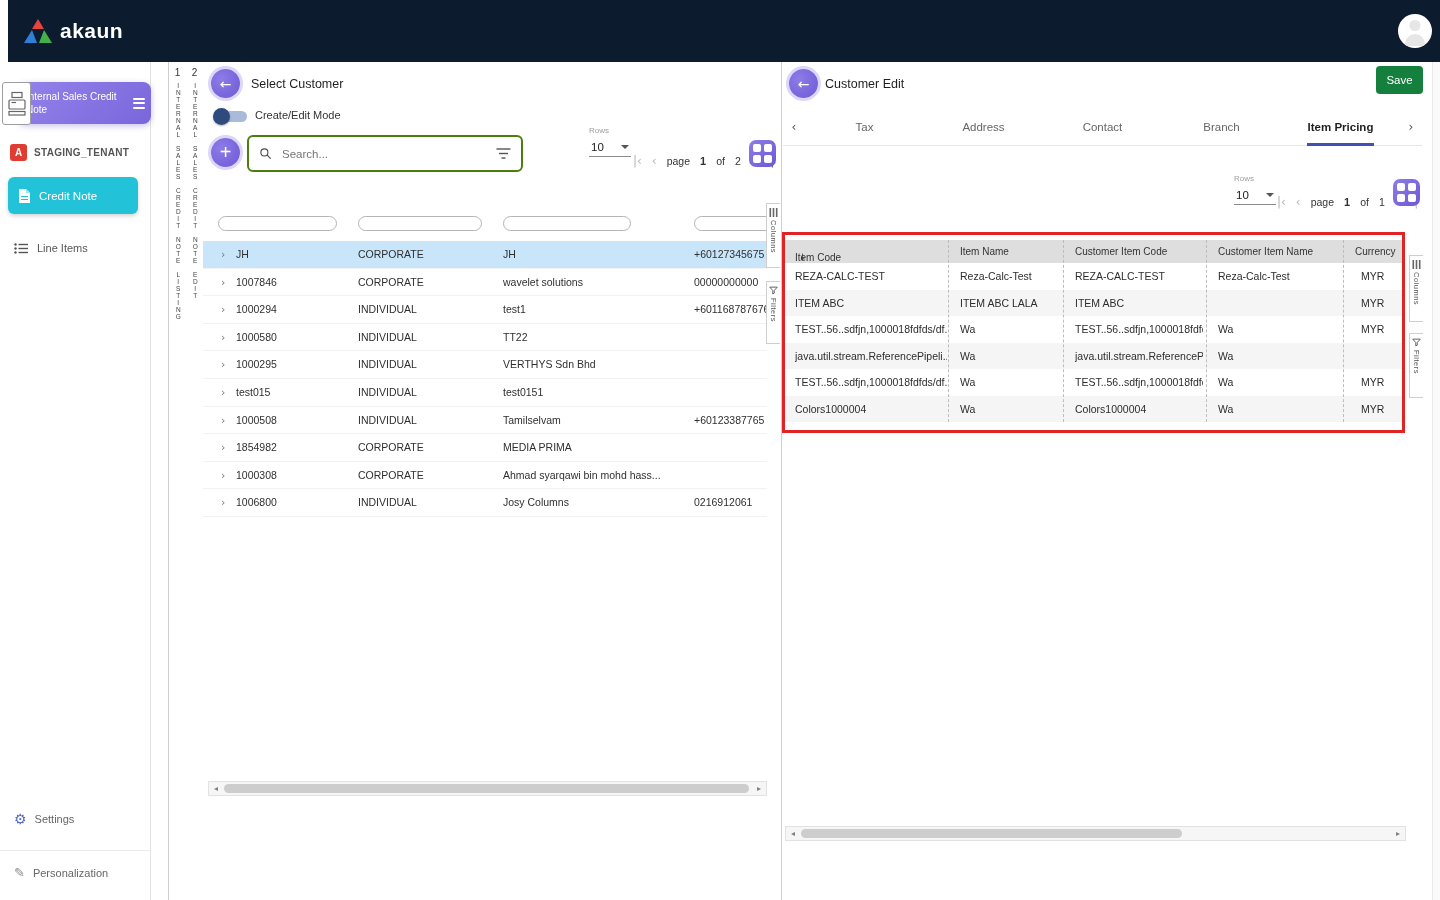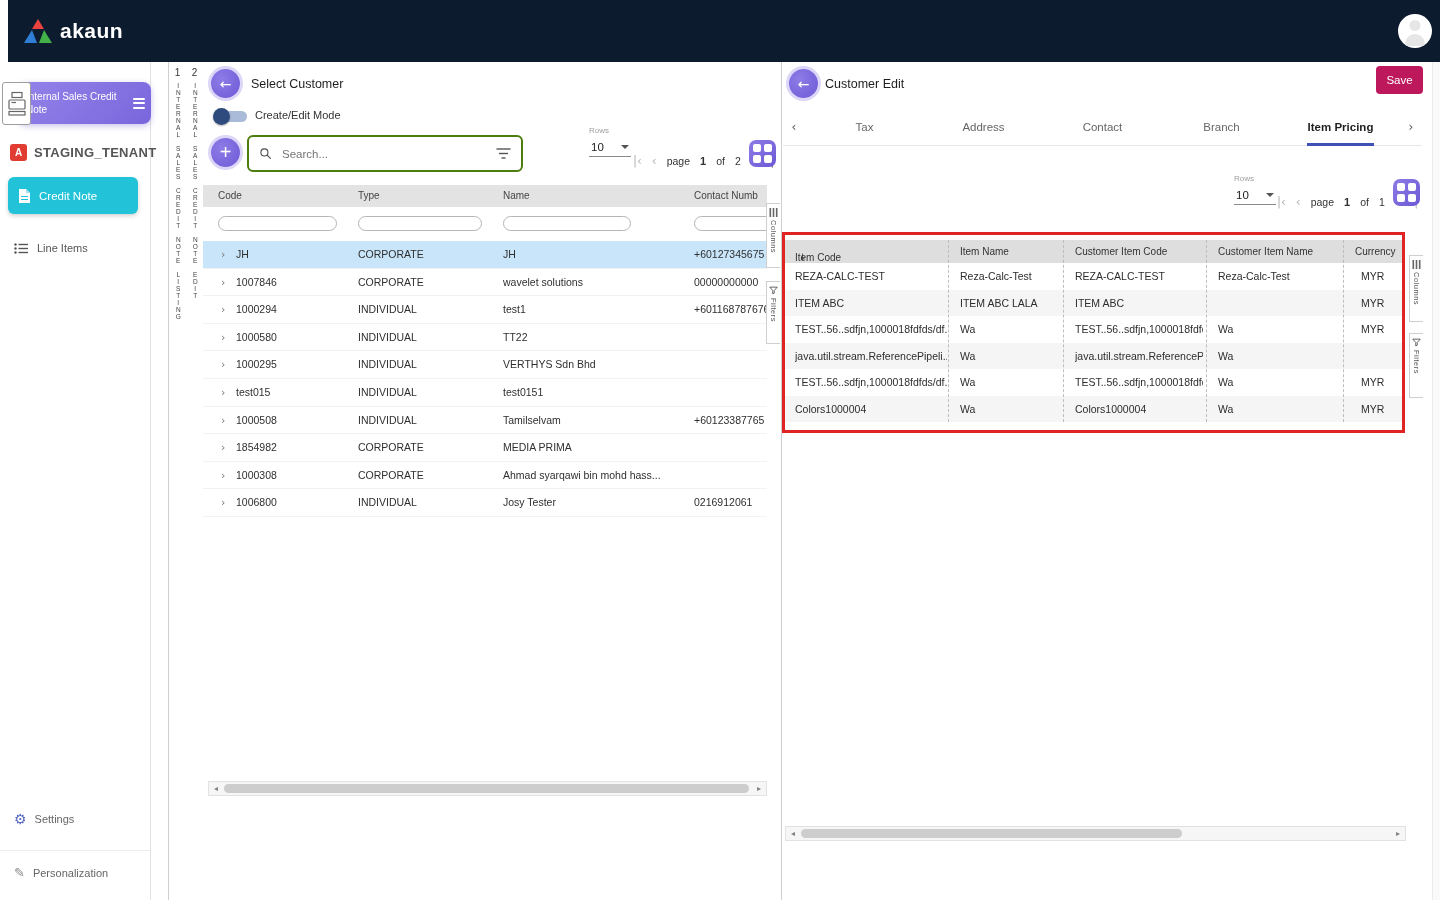--- a/index.html
+++ b/index.html
@@ -26,21 +26,21 @@
   .module-card{position:absolute;left:18px;top:20px;width:133px;height:42px;z-index:2;
                background:linear-gradient(135deg,#9383e9,#7a66dc);border-radius:8px;color:#fff;
                font-size:10px;line-height:1.3;display:flex;align-items:center;padding:0 6px 0 8px;box-sizing:border-box;
                box-shadow:0 2px 6px rgba(100,80,200,.35);cursor:pointer;}
   .module-label{flex:1;}
   .module-menu{display:flex;flex-direction:column;gap:2.5px;margin-left:4px;cursor:pointer;}
   .module-menu i{display:block;width:12px;height:2px;background:#fff;border-radius:1px;}
   .tenant-row{position:absolute;left:10px;top:82px;display:flex;align-items:center;gap:7px;cursor:pointer;}
   .pdf-icon{width:17px;height:17px;background:#e03c31;color:#fff;border-radius:3px;font-size:10px;font-weight:bold;
             display:flex;align-items:center;justify-content:center;}
-  .tenant-label{font-size:13px;font-weight:bold;color:#555;letter-spacing:.3px;}
+  .tenant-label{font-size:10px;font-weight:bold;color:#555;letter-spacing:.3px;}
   .credit-note-btn{position:absolute;left:8px;top:115px;width:130px;height:37px;background:#22c3d8;border-radius:6px;
                    color:#fff;font-size:11.5px;display:flex;align-items:center;gap:8px;padding-left:10px;box-sizing:border-box;
                    box-shadow:0 2px 4px rgba(0,0,0,.18);cursor:pointer;}
   .line-items-row{position:absolute;left:14px;top:180px;display:flex;align-items:center;gap:9px;font-size:11px;color:#555;cursor:pointer;}
   .settings-row{position:absolute;left:14px;top:750px;display:flex;align-items:center;gap:8px;font-size:11px;color:#666;cursor:pointer;}
   .gear-icon{color:#5668c0;font-size:14px;line-height:1;}
   .sidebar-divider{position:absolute;left:0;right:0;top:788px;border-top:1px solid #ececec;}
   .pers-row{position:absolute;left:14px;top:804px;display:flex;align-items:center;gap:8px;font-size:11px;color:#666;cursor:pointer;}
   .pers-icon{color:#8a8a8a;font-size:13px;line-height:1;}
 
@@ -120,21 +120,21 @@
   .r-chev{left:18px;top:5px;color:#777;font-size:11px;}
   .r-code{left:33px;}.r-type{left:155px;}.r-name{left:300px;}.r-contact{left:491px;}
   .hs1{left:5px;right:14px;top:719px;}
   .hs1 .sb-thumb{left:15px;width:525px;}
   .strip1-cols{right:1px;top:141px;height:65px;}
   .strip1-flt{right:1px;top:219px;height:63px;}
 
   
   .back2{left:6px;top:7px;}
   .t2{left:42px;top:15px;}
-  .save-btn{position:absolute;left:593px;top:4px;width:47px;height:28px;background:#be185d;border-radius:4px;
+  .save-btn{position:absolute;left:593px;top:4px;width:47px;height:28px;background:#15803d;border-radius:4px;
             color:#fff;font-size:11.5px;display:flex;align-items:center;justify-content:center;cursor:default;}
   .tabbar{position:absolute;left:0;top:46px;right:10px;height:37px;border-bottom:1px solid #e6e6e6;
           display:flex;align-items:center;}
   .tab-chev{width:22px;text-align:center;color:#555;font-size:12px;cursor:pointer;}
   .tabs{flex:1;display:flex;height:100%;}
   .tab{flex:1;text-align:center;font-size:11.5px;color:#666;position:relative;display:flex;align-items:center;justify-content:center;cursor:pointer;}
   .tab.active{color:#1f1f1f;font-weight:bold;}
   .tab.active::after{content:"";position:absolute;left:22%;right:22%;bottom:-1px;height:3px;background:#3f51b5;}
   .sb2{left:2px;top:93px;width:447px;height:53px;border-radius:8px;border:1px solid #ddd;padding:0 14px;gap:10px;}
   .sb2 input{font-size:12px;color:#444;}
@@ -285,26 +285,20 @@
       <span class="pg-btn dark uni">›|</span>
     </div>
 
     <div class="grid-btn gb1">
         <i></i>
         <i></i>
         <i></i>
         <i></i>
       </div>
 
-    <div class="cl-header">
-      <span class="h-code">Code</span>
-      <span class="h-type">Type</span>
-      <span class="h-name">Name</span>
-      <span class="h-contact">Contact Numb</span>
-    </div>
     <div class="cl-filters">
       <input class="f1" style="">
       <input class="f2" style="">
       <input class="f3" style="">
       <input class="f4" style="">
     </div>
     <div class="cl-rows">
         <div class="cl-row selected">
           <span class="r-chev uni">›</span>
           <span class="r-code">JH</span>
@@ -365,21 +359,21 @@
           <span class="r-chev uni">›</span>
           <span class="r-code">1000308</span>
           <span class="r-type">CORPORATE</span>
           <span class="r-name">Ahmad syarqawi bin mohd hass...</span>
           <span class="r-contact"></span>
         </div>
         <div class="cl-row">
           <span class="r-chev uni">›</span>
           <span class="r-code">1006800</span>
           <span class="r-type">INDIVIDUAL</span>
-          <span class="r-name">Josy Tester</span>
+          <span class="r-name">Josy Columns</span>
           <span class="r-contact">0216912061</span>
         </div>
       </div>
 
     <div class="hscroll hs1">
       <span class="sb-arrow uni">◂</span>
       <span class="sb-thumb"></span>
       <span class="sb-arrow uni">▸</span>
     </div>
 

